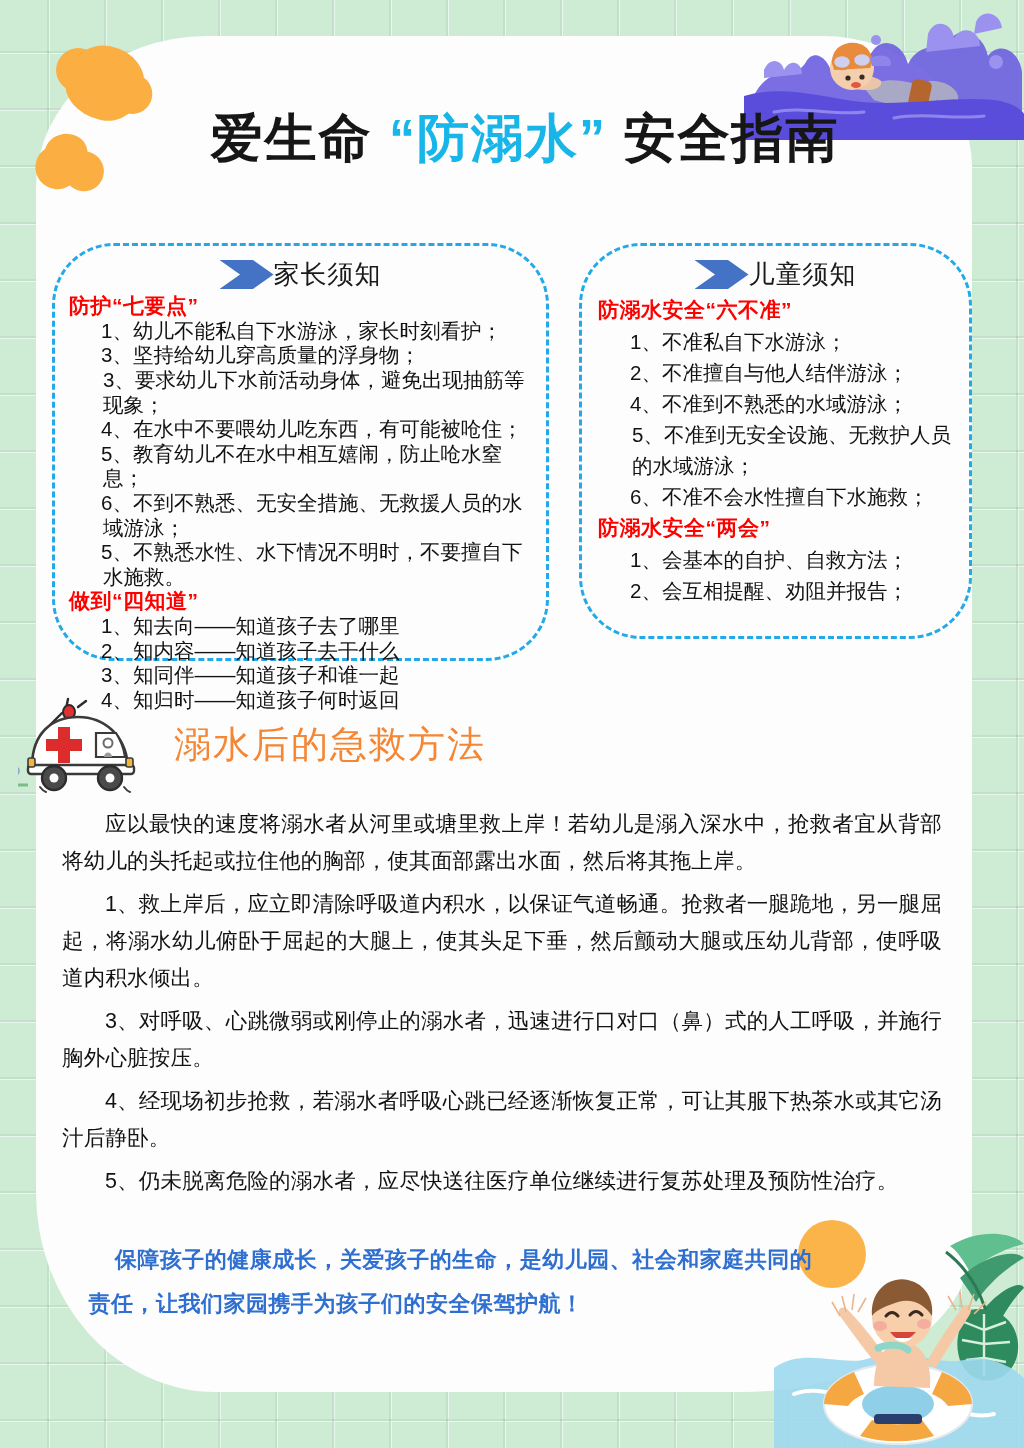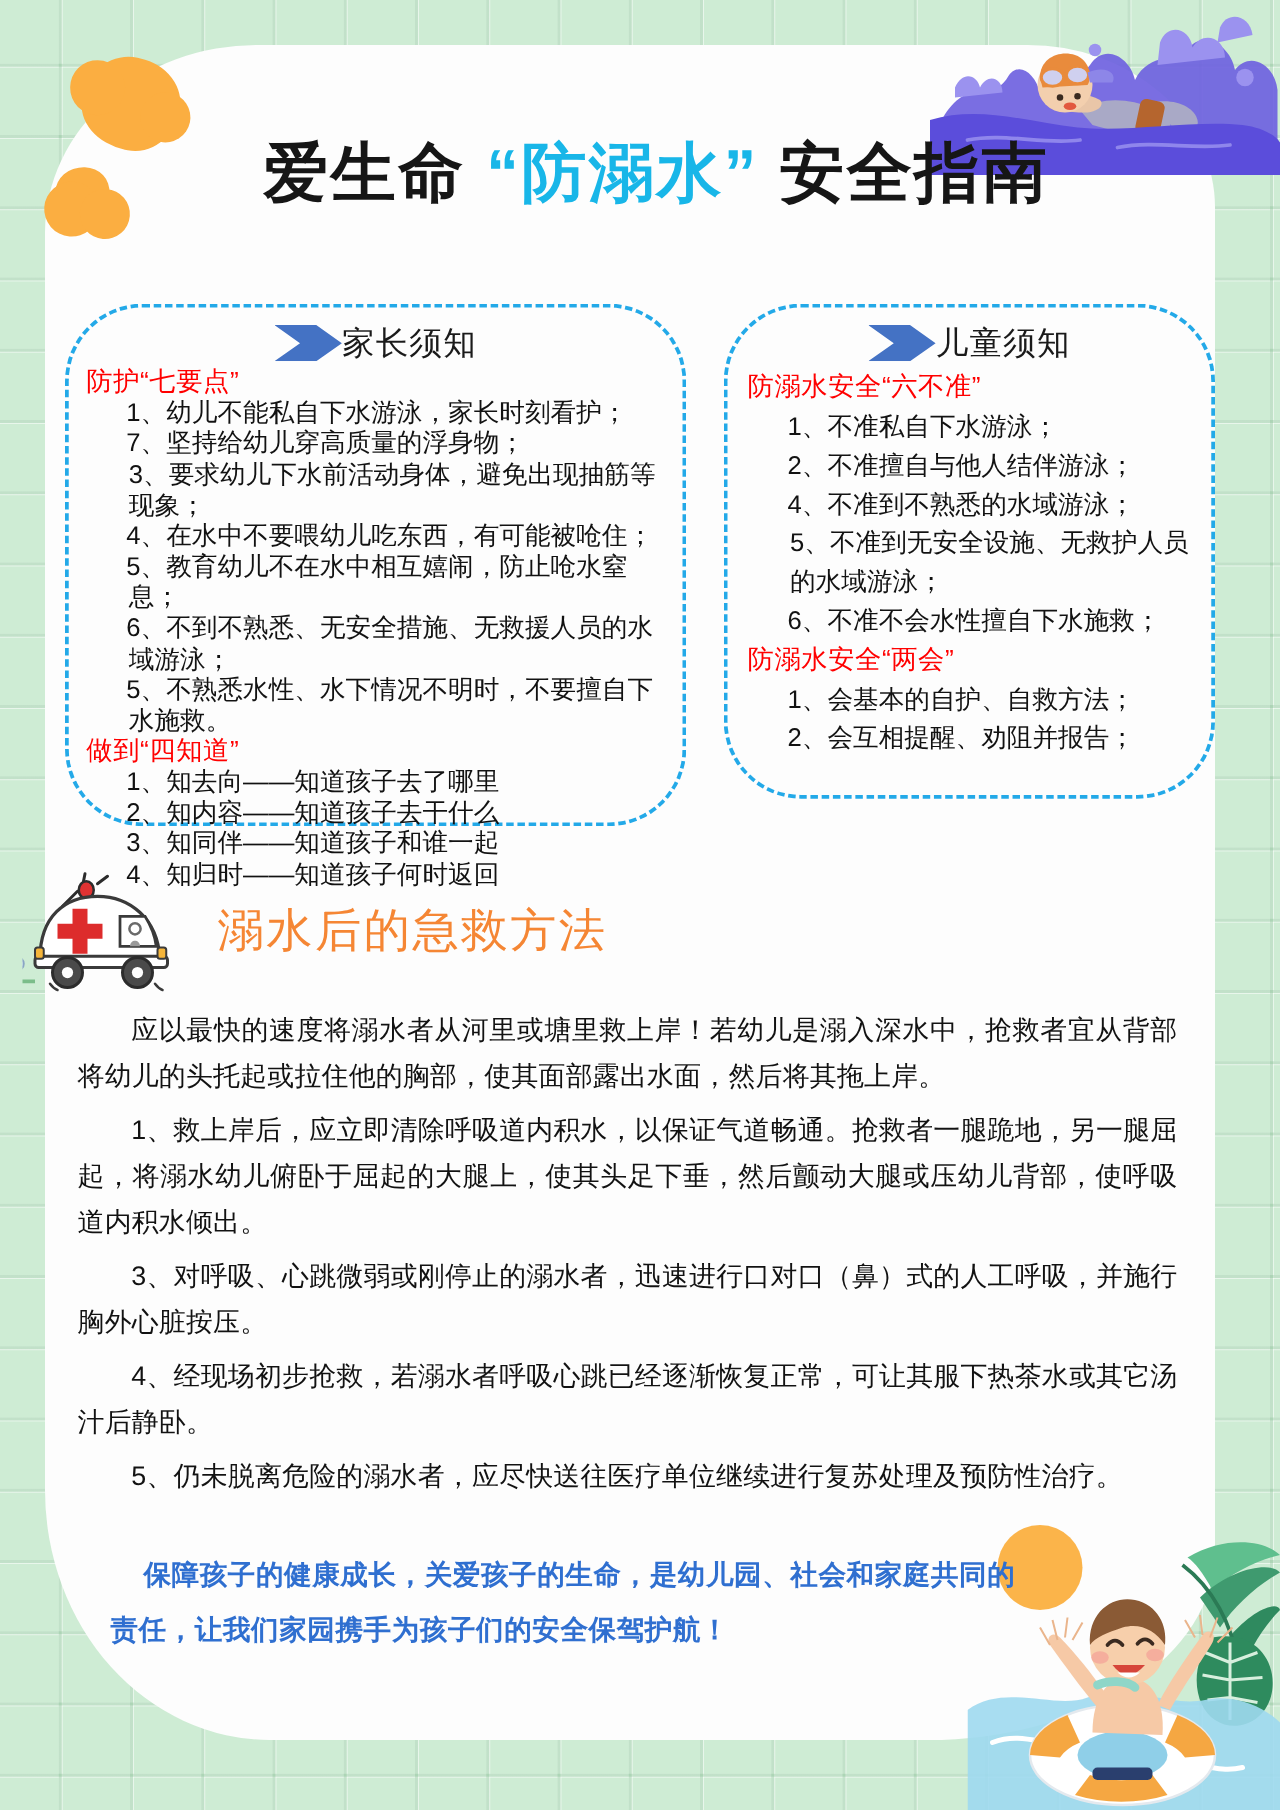--- a/index.html
+++ b/index.html
@@ -81,21 +81,21 @@
     gap:0;margin-top:11px;
   }
   .chev{
     width:54px;height:29px;flex:0 0 auto;
     background:#4472c4;
     clip-path:polygon(0 0, 62% 0, 100% 50%, 62% 100%, 0 100%, 38% 50%);
   }
   .boxhead .ht{font-size:26px;color:#1a1a1a;letter-spacing:1px;}
 
   .redhead{
-    color:#ff0000;font-weight:normal;font-size:21px;
+    color:#ff0000;font-weight:bold;font-size:21px;
     letter-spacing:.5px;line-height:1.18;
   }
   .ltxt{
     font-size:20.5px;color:#121212;line-height:1.20;
     text-indent:0;letter-spacing:0px;
   }
   .ind{padding-left:34px;text-indent:-2px;}
   .boxbody{padding:2px 12px 0 14px;}
   .boxbody.rt{padding:2px 10px 0 16px;}
   .boxbody.rt .ltxt{line-height:1.52;}
@@ -176,21 +176,21 @@
 <div class="boxes">
 
   <div class="dbox left">
     <div class="boxhead">
       <span class="chev"></span>
       <span class="ht">家长须知</span>
     </div>
     <div class="boxbody">
       <div class="redhead">防护“七要点”</div>
       <div class="ltxt ind">1、幼儿不能私自下水游泳，家长时刻看护；</div>
-      <div class="ltxt ind">7、坚持给幼儿穿高质量的浮身物；</div>
+      <div class="ltxt ind">3、坚持给幼儿穿高质量的浮身物；</div>
       <div class="ltxt ind" style="padding-left:34px;text-indent:0;">3、要求幼儿下水前活动身体，避免出现抽筋等现象；</div>
       <div class="ltxt ind">4、在水中不要喂幼儿吃东西，有可能被呛住；</div>
       <div class="ltxt ind">5、教育幼儿不在水中相互嬉闹，防止呛水窒息；</div>
       <div class="ltxt ind">6、不到不熟悉、无安全措施、无救援人员的水域游泳；</div>
       <div class="ltxt ind">5、不熟悉水性、水下情况不明时，不要擅自下水施救。</div>
       <div class="redhead">做到“四知道”</div>
       <div class="ltxt ind">1、知去向——知道孩子去了哪里</div>
       <div class="ltxt ind">2、知内容——知道孩子去干什么</div>
       <div class="ltxt ind">3、知同伴——知道孩子和谁一起</div>
       <div class="ltxt ind">4、知归时——知道孩子何时返回</div>

